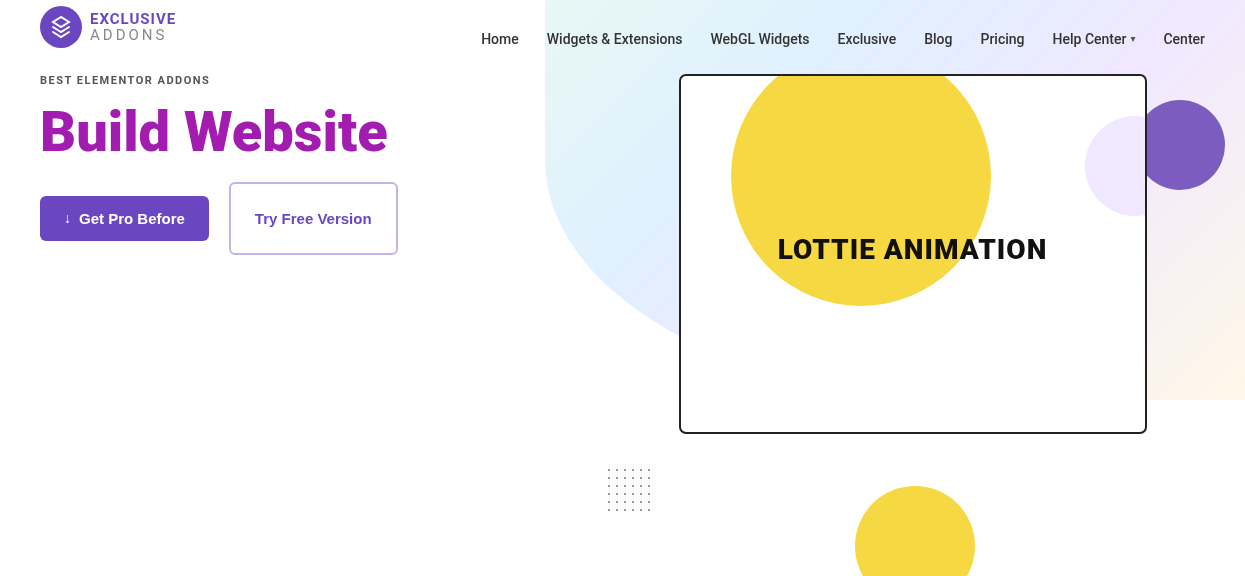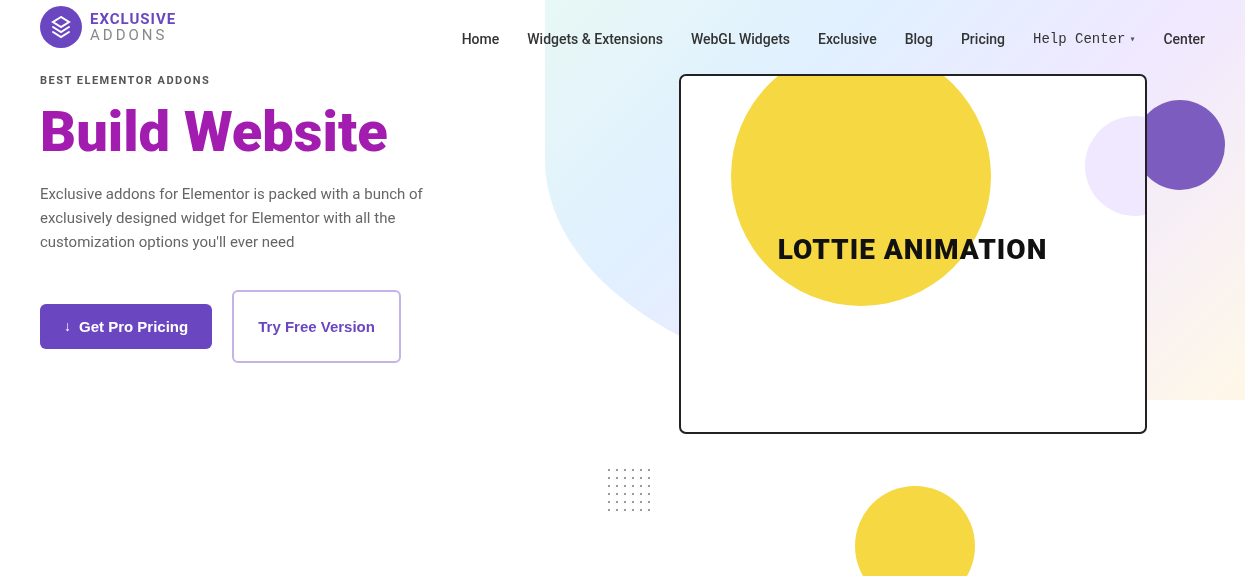--- a/index.html
+++ b/index.html
@@ -150,21 +150,20 @@
     .nav-links li a {
       text-decoration: none;
       color: #333;
       font-size: 14px;
       font-weight: 500;
     }
     .help-center {
       display: flex;
       align-items: center;
       gap: 4px;
-      font-family: Liberation Mono, monospace;
     }
     .chevron-down {
       font-size: 10px;
       color: #555;
     }
 
     
     .main {
       position: relative;
       z-index: 5;
@@ -353,25 +352,24 @@
   </ul>
 </nav>
 
 <div class="main">
 
   <div class="left-content">
     <p class="tagline">BEST ELEMENTOR ADDONS</p>
     <h1 class="headline">
       <span>Build Website</span><br>
     </h1>
-    <p class="description">Exclusive addons for Elementor is packed with a bunch of exclusively designed widget for Elementor with all the customization options you'll ever need</p>
     <div class="cta-buttons">
       <button class="btn-pro">
         <span class="down-arrow">↓</span>
-        <span>Get Pro Pricing</span>
+        <span>Get Pro Before</span>
       </button>
       <button class="btn-free">
         <span>Try Free Version</span>
       </button>
     </div>
   </div>
 
   <div class="right-content">
     <div class="demo-box">
       <div class="demo-yellow-circle"></div>

